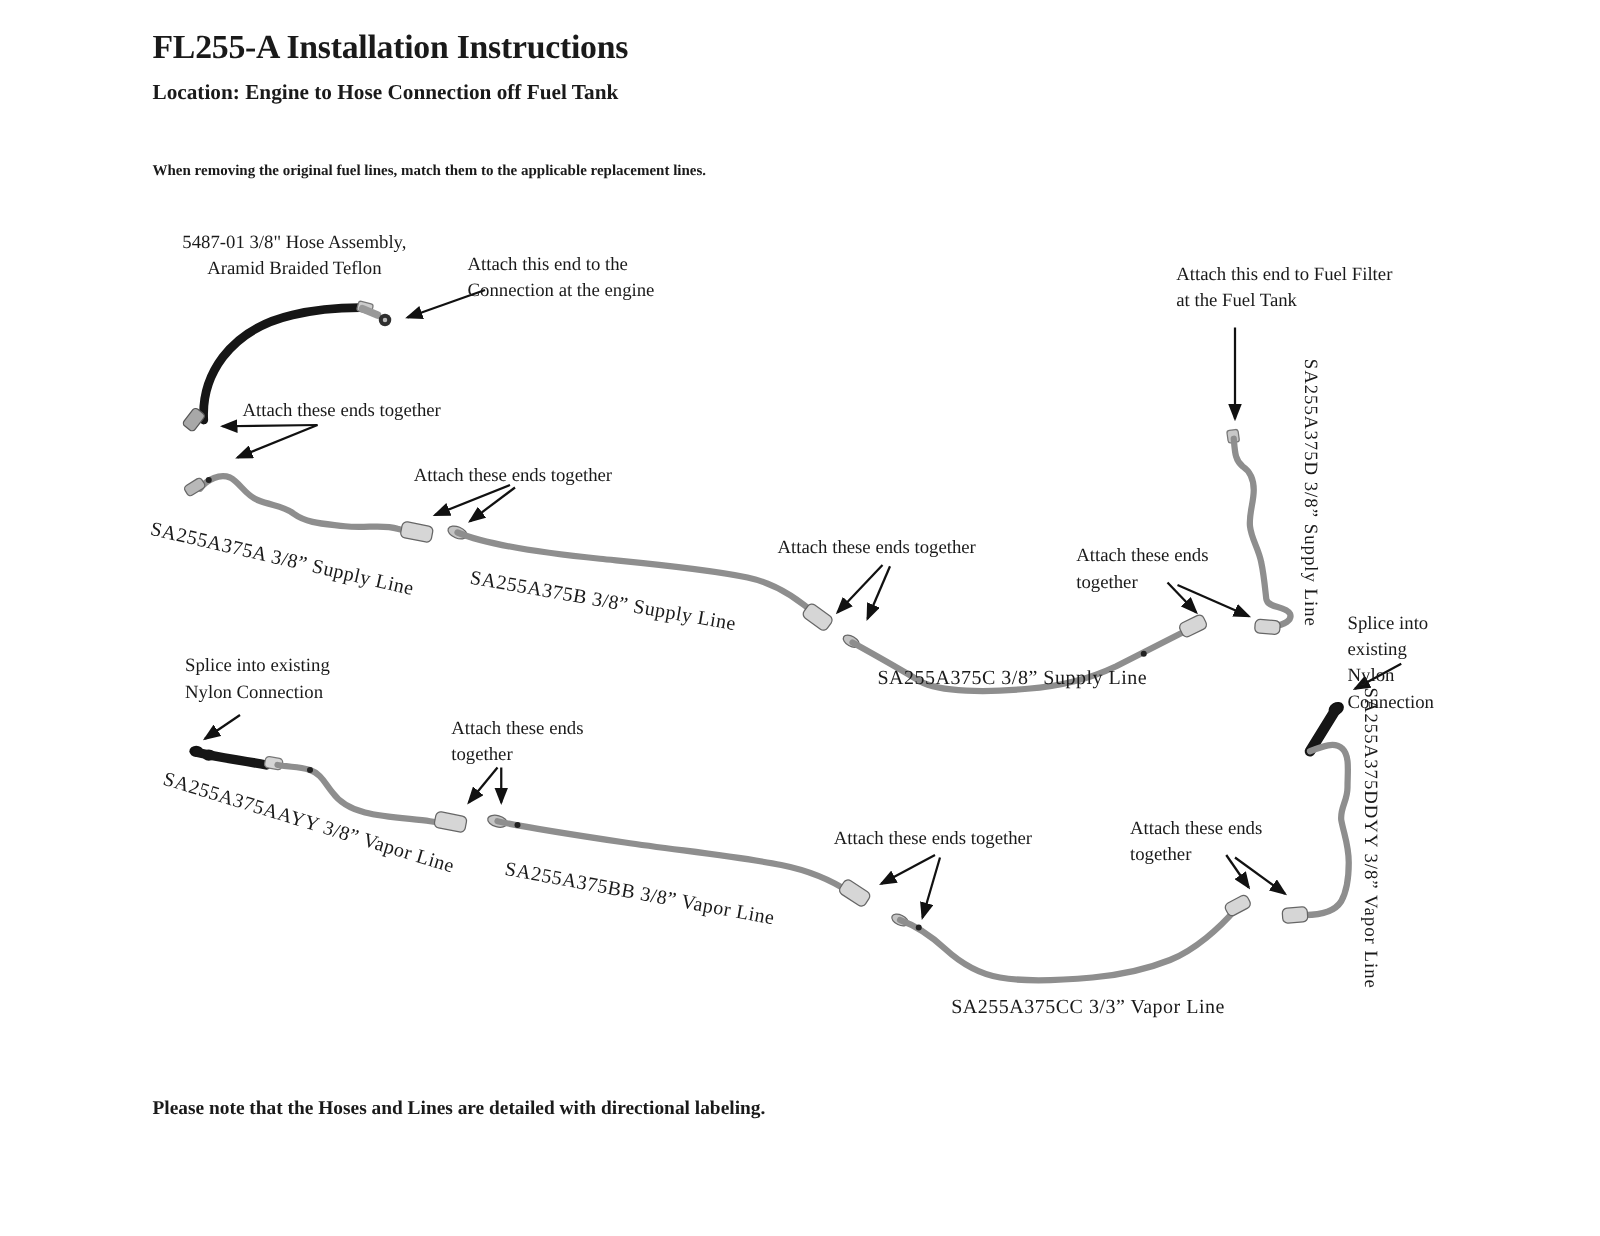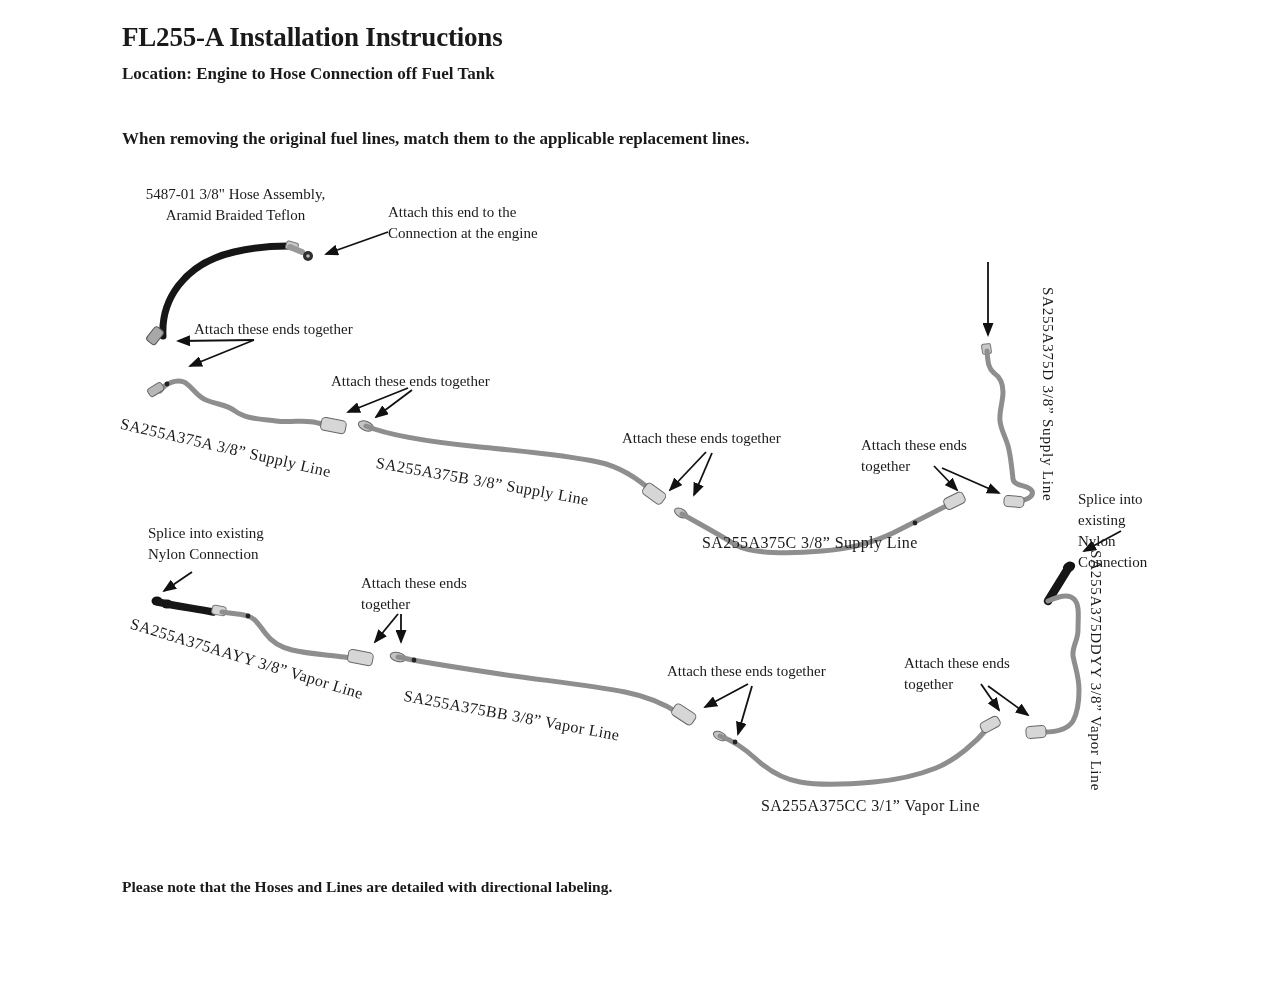--- a/index.html
+++ b/index.html
@@ -15,21 +15,21 @@
   .page-title {
     position: absolute; left: 122px; top: 22px;
     font-size: 27px; font-weight: bold; letter-spacing: -0.2px; margin: 0;
   }
   .subtitle {
     position: absolute; left: 122px; top: 64px;
     font-size: 17px; font-weight: bold;
   }
   .warning {
     position: absolute; left: 122px; top: 129px;
-    font-size: 17px; font-weight: bold;
+    font-size: 12px; font-weight: bold;
   }
   .footer {
     position: absolute; left: 122px; top: 876px;
     font-size: 15.5px; font-weight: bold; line-height: 22.5px; text-align: right;
   }
   svg.lineart { position: absolute; left: 0; top: 0; }
   .lbl {
     position: absolute;
     font-size: 15px; line-height: 21px;
     white-space: pre-line;
@@ -143,23 +143,25 @@
       <line x1="748" y1="684" x2="705" y2="707" marker-end="url(#arrowhead)"></line>
       <line x1="752" y1="686" x2="738" y2="734" marker-end="url(#arrowhead)"></line>
       <line x1="981" y1="684" x2="999" y2="710" marker-end="url(#arrowhead)"></line>
       <line x1="988" y1="686" x2="1028" y2="715" marker-end="url(#arrowhead)"></line>
     </g>
   </svg>
 
   <div class="lbl lbl-center" style="left:128px; top:184px; width:215px;">5487-01 3/8" Hose Assembly,
 Aramid Braided Teflon</div>
 
-  <div class="lbl" style="left:388px; top:202px;">Attach this end to the
+  <div class="lbl" style="left:374px; top:202px;">Attach this end to the
 Connection at the engine</div>
 
+  <div class="lbl" style="left:941px; top:210px;">Attach this end to Fuel Filter
+at the Fuel Tank</div>
 
   <div class="lbl" style="left:194px; top:319px;">Attach these ends together</div>
 
   <div class="lbl" style="left:331px; top:371px;">Attach these ends together</div>
 
   <div class="lbl" style="left:622px; top:428px;">Attach these ends together</div>
 
   <div class="lbl" style="left:861px; top:435px;">Attach these ends
 together</div>
 
@@ -182,21 +184,21 @@
   <div class="lbl part-lbl rot" style="left:378px; top:452px; transform:rotate(10deg);">SA255A375B 3/8” Supply Line</div>
 
   <div class="lbl part-lbl" style="left:702px; top:532px;">SA255A375C 3/8” Supply Line</div>
 
   <div class="lbl vert" style="left:1058px; top:287px;">SA255A375D 3/8” Supply Line</div>
 
   <div class="lbl part-lbl rot" style="left:134px; top:613px; transform:rotate(17deg);">SA255A375AAYY 3/8” Vapor Line</div>
 
   <div class="lbl part-lbl rot" style="left:406px; top:685px; transform:rotate(10.5deg);">SA255A375BB 3/8” Vapor Line</div>
 
-  <div class="lbl part-lbl" style="left:761px; top:795px;">SA255A375CC 3/1” Vapor Line</div>
+  <div class="lbl part-lbl" style="left:761px; top:795px;">SA255A375CC 3/3” Vapor Line</div>
 
   <div class="lbl vert" style="left:1106px; top:550px;">SA255A375DDYY 3/8” Vapor Line</div>
 
   <div class="footer">
     <div>Please note that the Hoses and Lines are detailed with directional labeling.</div>
   </div>
 
 </div>
 
 </body></html>

